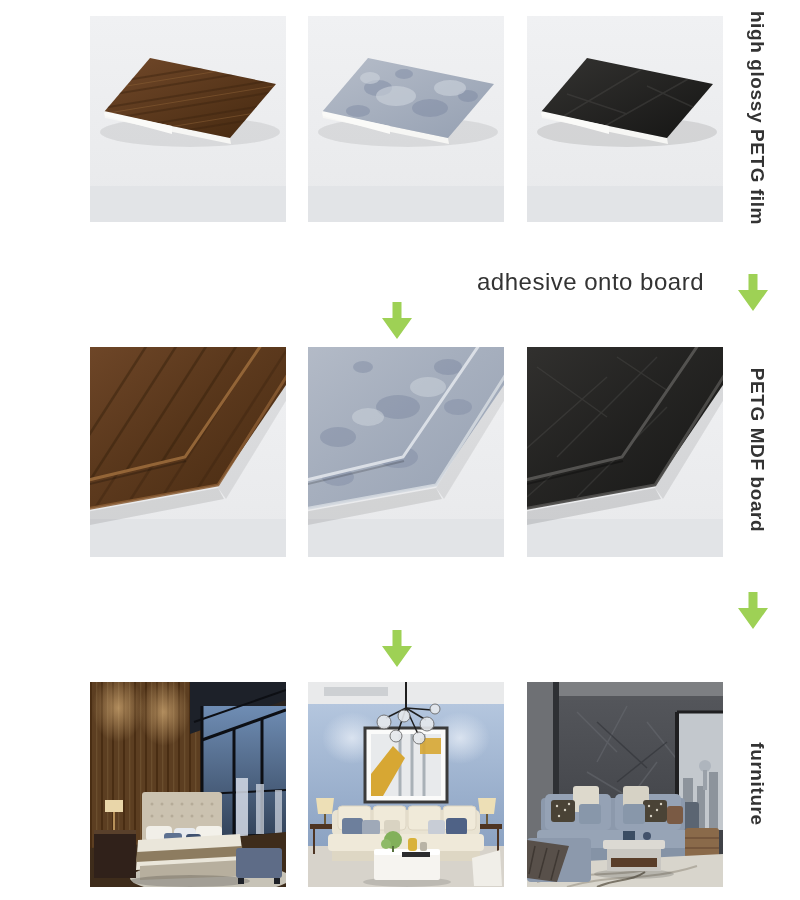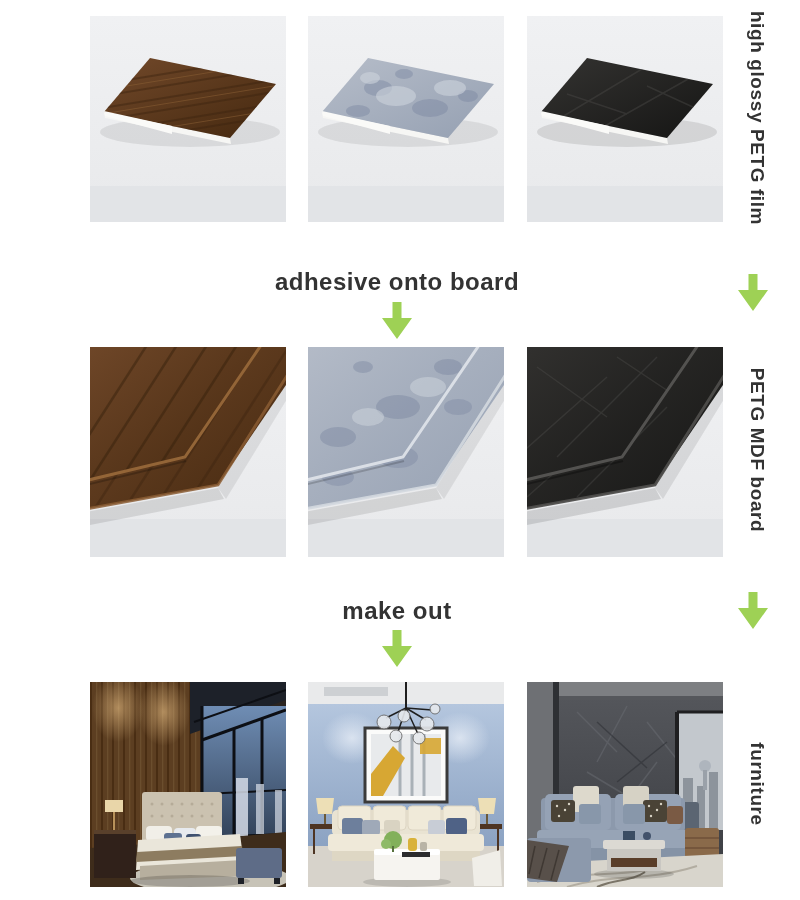--- a/index.html
+++ b/index.html
@@ -1,21 +1,21 @@
 <!DOCTYPE html>
 <html><head>
 <meta charset="utf-8">
 <style>
   html,body{margin:0;padding:0;background:#ffffff;}
   .canvas{position:relative;width:800px;height:900px;background:#ffffff;overflow:hidden;
           font-family:"Liberation Sans",sans-serif;}
   .tile{position:absolute;width:196px;overflow:hidden;}
   .tile svg{display:block;}
-  .step{position:absolute;left:90px;width:614px;text-align:center;
-         font-size:24px;font-weight:bold;letter-spacing:0.5px;color:#333333;}
+  .step{position:absolute;left:90px;width:614px;text-align:right;
+         font-size:24px;font-weight:normal;letter-spacing:0.5px;color:#333333;}
   .vwrap{position:absolute;left:757px;width:0;height:0;}
   .vlabel{position:absolute;white-space:nowrap;transform:translate(-50%,-50%) rotate(90deg);
           font-size:19px;font-weight:bold;letter-spacing:0.6px;color:#333333;}
   .arrow{position:absolute;width:30px;height:37px;}
   .defs-holder{position:absolute;width:0;height:0;overflow:hidden;}
 </style>
 </head>
 <body>
 
 <div class="canvas">
@@ -242,21 +242,20 @@
   <div class="vwrap" style="top:450px">
     <span class="vlabel">PETG MDF board</span>
   </div>
 
   <div class="arrow" style="left:738px;top:592px">
     <svg viewBox="0 0 30 37" width="30" height="37">
         <polygon points="10.5,0 19.5,0 19.5,16 30,16 15,37 0,16 10.5,16" fill="#9ed155"></polygon>
       </svg>
   </div>
 
-  <div class="step" style="top:597px">make out</div>
   <div class="arrow" style="left:382px;top:630px">
     <svg viewBox="0 0 30 37" width="30" height="37">
         <polygon points="10.5,0 19.5,0 19.5,16 30,16 15,37 0,16 10.5,16" fill="#9ed155"></polygon>
       </svg>
   </div>
 
   <div class="tile" style="left:90px;top:682px;height:205px">
     <svg viewBox="0 0 196 205" width="196" height="205">
       <rect width="196" height="205" fill="#2a2420"></rect>
       <rect width="118" height="170" fill="url(#planks)"></rect>

